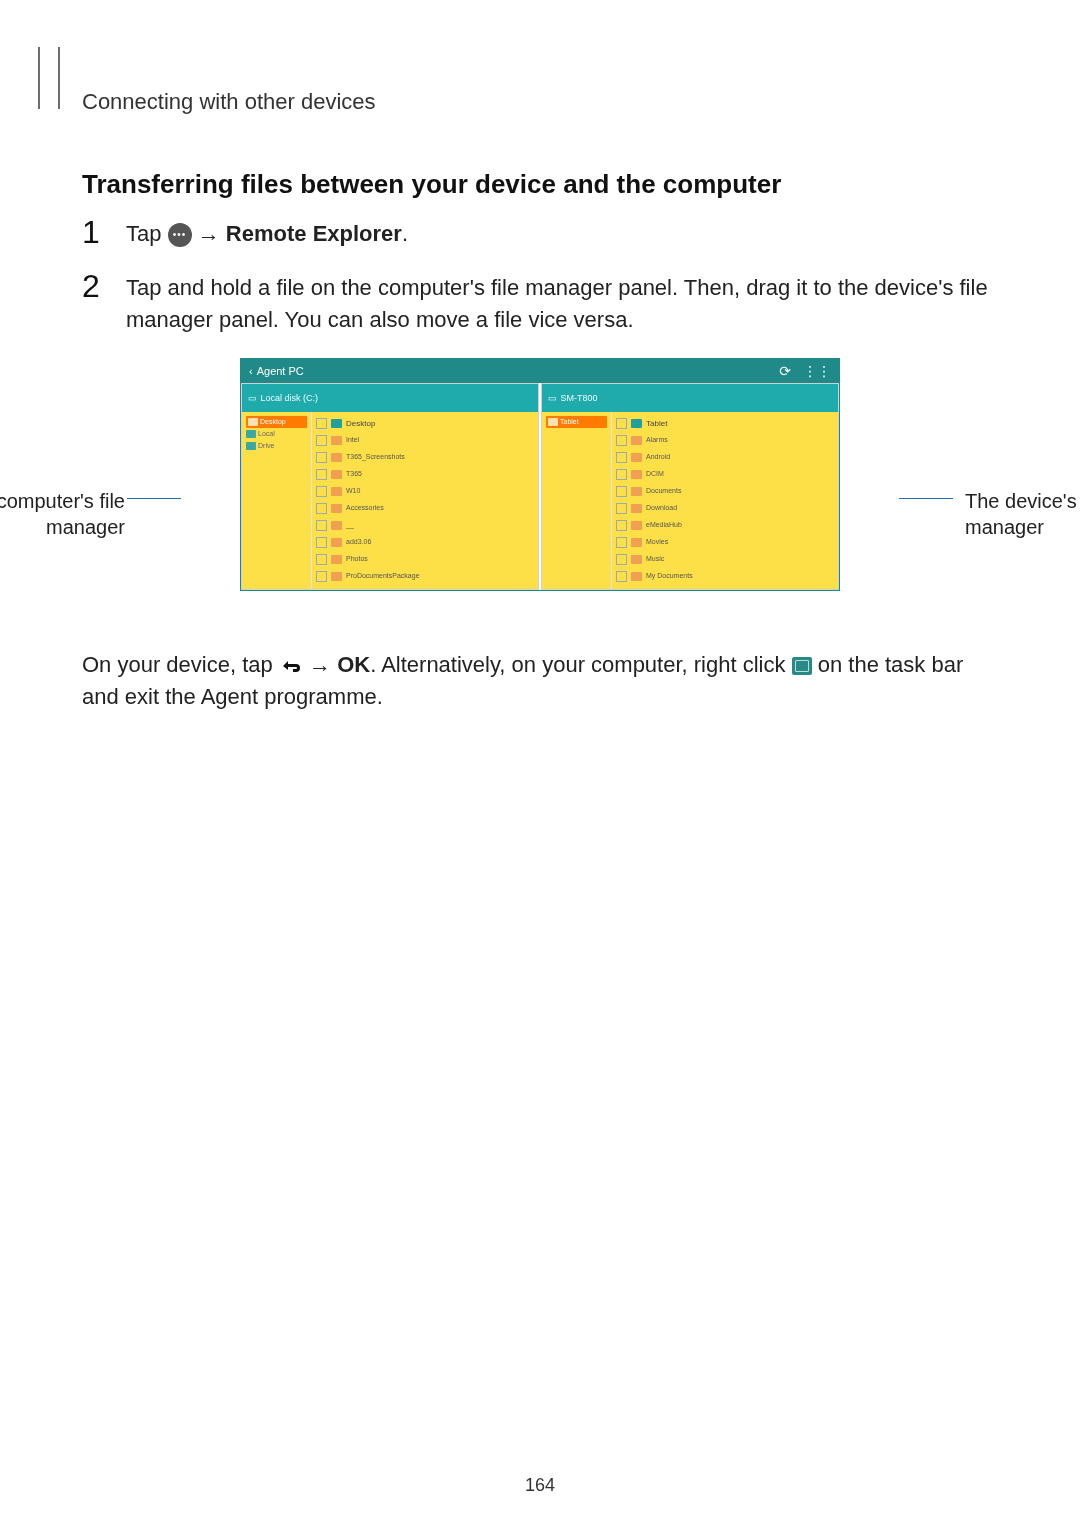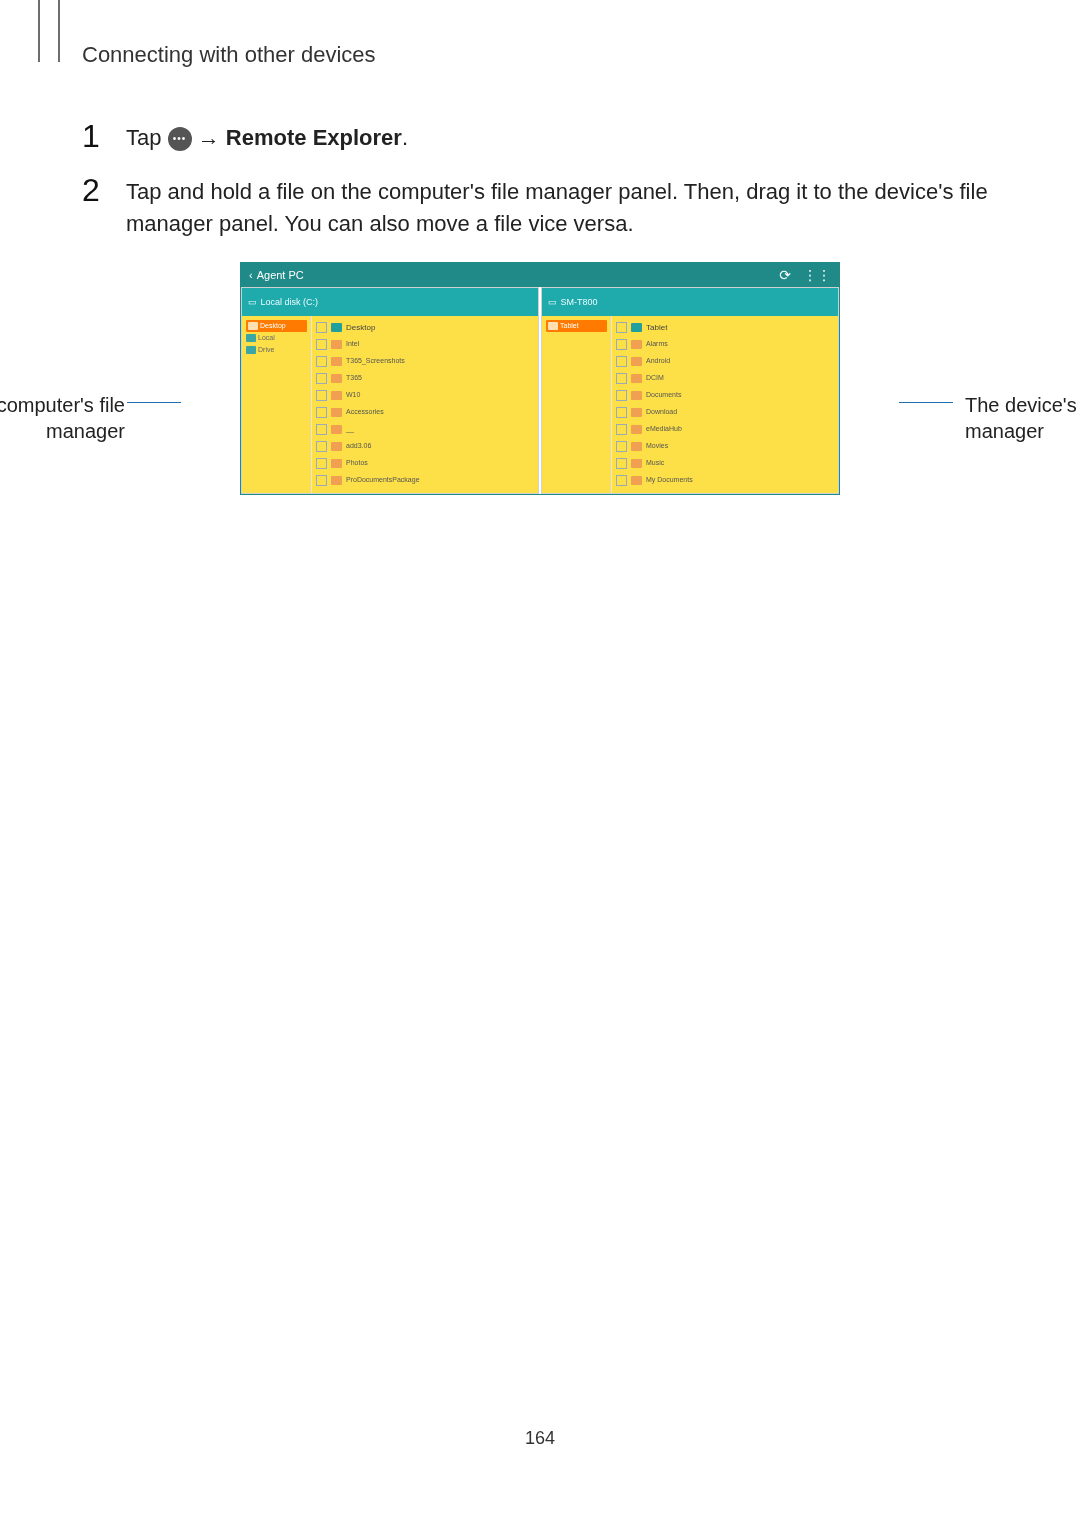--- a/index.html
+++ b/index.html
@@ -8,20 +8,21 @@
     background: #fff;
     font-family: "Segoe UI", Arial, sans-serif;
     color: #222;
   }
   .page {
     width: 1080px;
     height: 1473px;
     position: relative;
     box-sizing: border-box;
     padding: 2px;
+    margin-top: 47px;
   }
   .side-rules {
     position: absolute;
     top: 0;
     left: 38px;
     width: 18px;
     height: 62px;
     border-left: 2px solid #6d6d6d;
     border-right: 2px solid #6d6d6d;
   }
@@ -252,20 +253,21 @@
 </style>
 </head>
 <body>
 
 <div class="page">
   <div class="side-rules"></div>
 
   <div class="content">
     <div class="header">Connecting with other devices</div>
 
+    <div class="subheading">Transferring files between your device and the computer</div>
 
     <ol class="steps">
       <li>
         <span class="step-num">1</span>
         <span class="step-body">
           <span>Tap </span>
           <span class="inline-icon more-pill">•••</span>
           <span> → </span>
           <span class="bold">Remote Explorer</span><span>.</span>
         </span>
@@ -493,16 +495,28 @@
               </div>
             </div>
           </div>
         </div>
       </div>
 
       <div class="callout-line-left"></div>
       <div class="callout-line-right"></div>
     </div>
 
+    <div class="body-text">
+      <span>On your device, tap </span>
+      <span class="inline-icon">
+        <svg class="back-arrow" viewBox="0 0 24 20">
+          <path d="M4 10 L9 5 L9 8 L17 8 A4 4 0 0 1 17 16 L14 16 L14 13 L17 13 A1 1 0 0 0 17 11 L9 11 L9 14 Z" fill="#111"></path>
+        </svg>
+      </span>
+      <span> → </span>
+      <span class="bold">OK</span><span>. Alternatively, on your computer, right click </span>
+      <span class="tray-icon"></span>
+      <span> on the task bar and exit the Agent programme.</span>
+    </div>
   </div>
 
   <div class="page-number">164</div>
 </div>
 
 </body></html>

